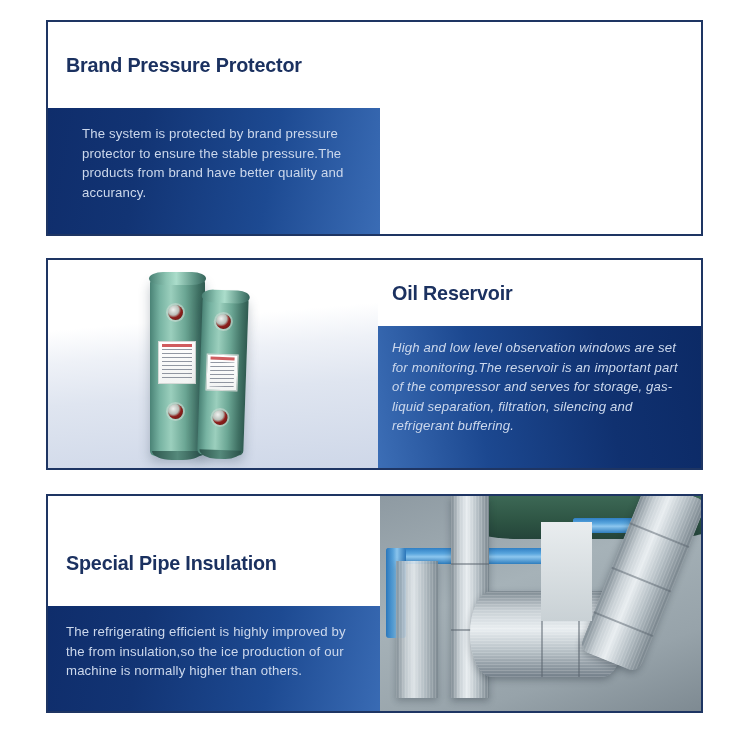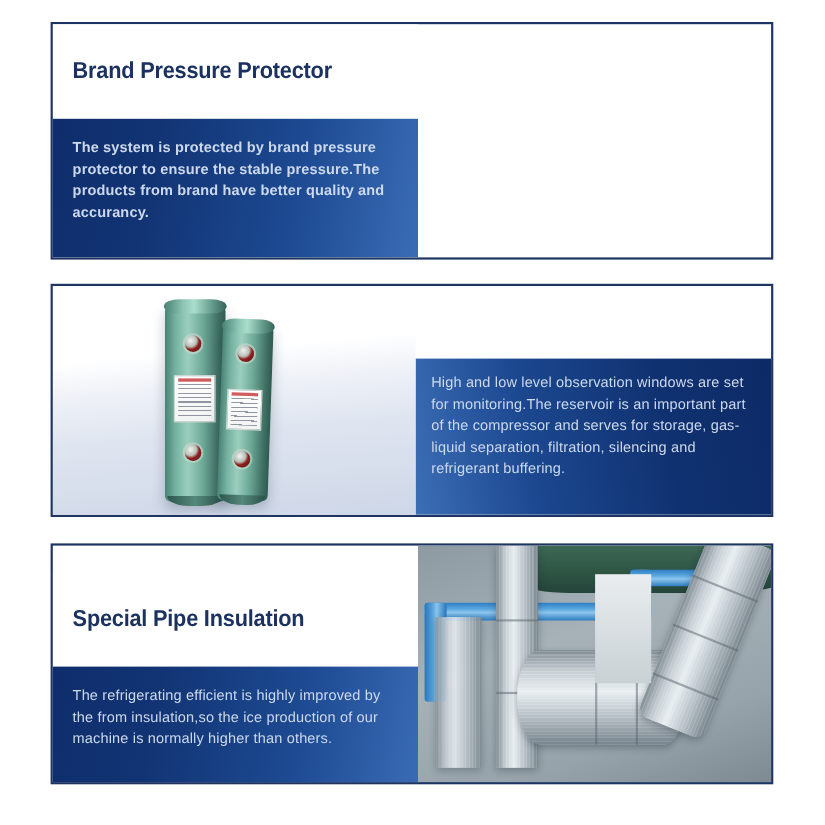--- a/index.html
+++ b/index.html
@@ -75,20 +75,21 @@
     font-family: "Liberation Sans", sans-serif;
     letter-spacing: 0.15px;
   }
 
   
   .grad-right-light {
     background: linear-gradient(100deg, #0f2d6b 0%, #123474 28%, #1d4a92 66%, #3a6cb5 100%);
   }
   .grad-left-light {
     background: linear-gradient(260deg, #0c2a66 0%, #103170 30%, #1c4890 68%, #3c6eb6 100%);
+    font-style: italic;
   }
 
   
   .img-col {
     position: absolute;
     top: 0;
     height: 100%;
     overflow: hidden;
   }
 
@@ -297,21 +298,21 @@
 
 <div class="page">
 
   <div class="panel" style="left:46px; top:20px; width:657px; height:216px;">
     <div class="panel-inner">
 
       <div class="text-col" style="left:0; width:332px;">
         <div class="head-zone" style="padding-left:18px;">
           <div class="panel-title">Brand Pressure Protector</div>
         </div>
-        <div class="body-zone grad-right-light" style="padding:16px 16px 0 18px;font-weight:bold;">
+        <div class="body-zone grad-right-light" style="padding:16px 16px 0 34px;">
           <div class="body-text">The system is protected by brand pressure protector to ensure the stable pressure.The products from brand have better quality and accurancy.</div>
         </div>
       </div>
 
 
     </div>
   </div>
 
   <div class="panel" style="left:46px; top:258px; width:657px; height:212px;">
     <div class="panel-inner">
@@ -338,20 +339,23 @@
             <div class="tank-label" style="left:12%; top:37%; width:66%; height:22%;">
               <div class="lbl-bar"></div>
               <div class="lbl-lines"></div>
             </div>
           </div>
 
         </div>
       </div>
 
       <div class="text-col" style="left:330px; width:323px;">
+        <div class="head-zone" style="padding-left:14px; height:66px;">
+          <div class="panel-title">Oil Reservoir</div>
+        </div>
         <div class="body-zone grad-left-light" style="top:66px; padding:12px 14px 0 14px;">
           <div class="body-text">High and low level observation windows are set for monitoring.The reservoir is an important part of the compressor and serves for storage, gas-liquid separation, filtration, silencing and refrigerant buffering.</div>
         </div>
       </div>
 
     </div>
   </div>
 
   <div class="panel" style="left:46px; top:494px; width:657px; height:219px;">
     <div class="panel-inner">

